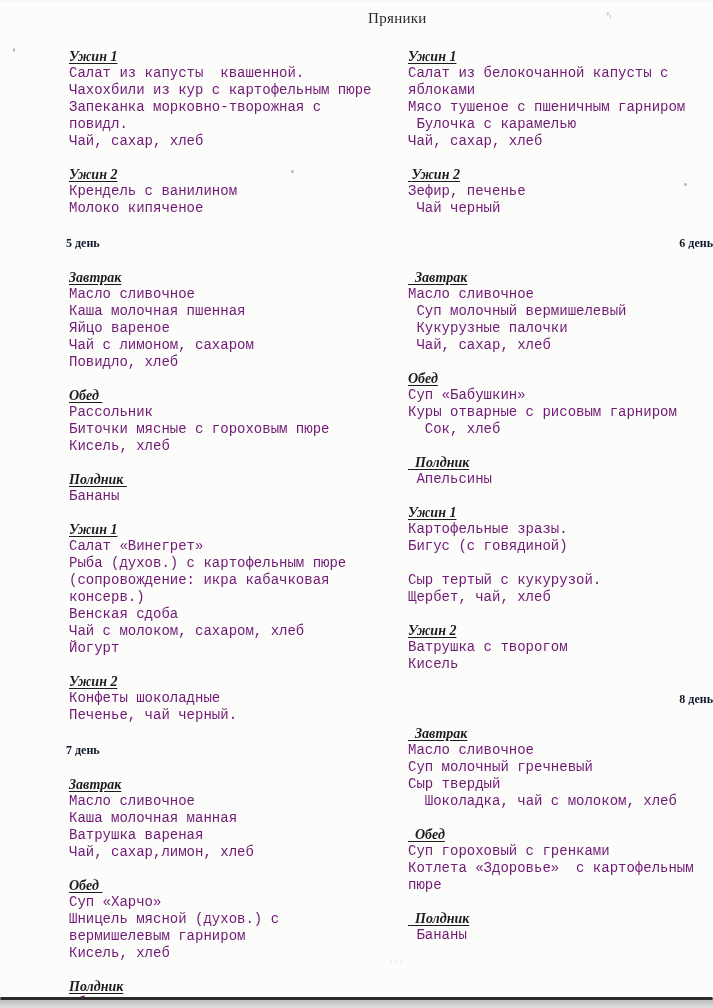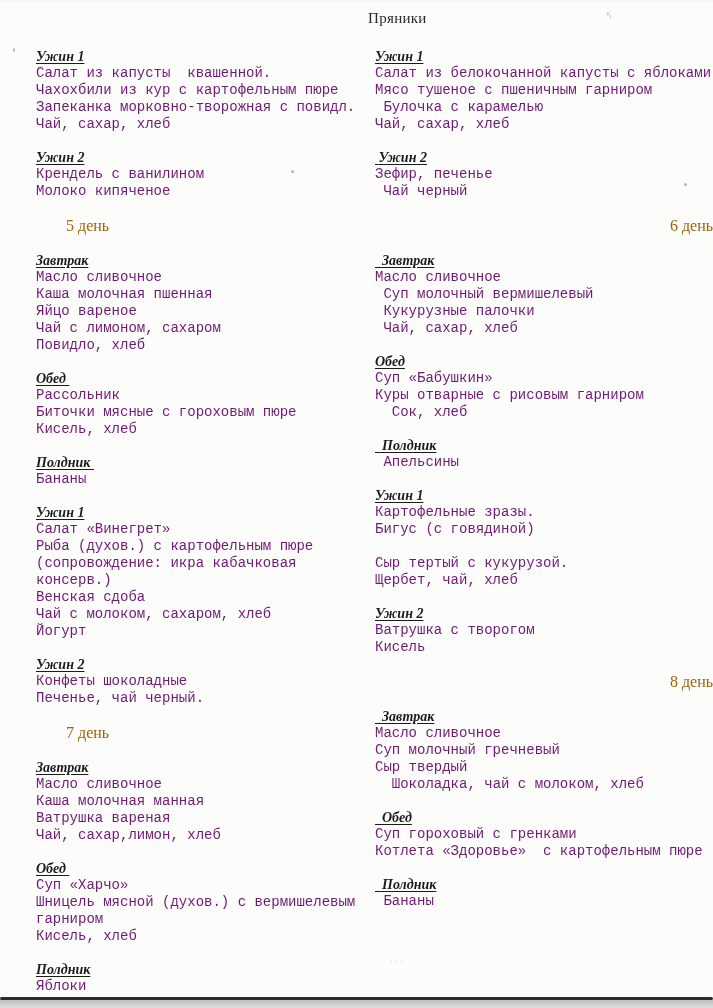--- a/index.html
+++ b/index.html
@@ -28,41 +28,41 @@
     transform: rotate(-12deg);
     letter-spacing: -1px;
   }
   .col {
     position: absolute; top: 46px;
     width: 338px;
     font-size: 14px; line-height: 17px;
   }
   .col-left  { left: 36px; }
   .col-right { left: 375px; }
-  .block { margin-bottom: 16px; }
+  .block { margin-bottom: 16px; margin-left: 33px; }
   .block.xgap { margin-top: 16px; }
   .hdr {
     font-weight: bold; font-style: italic;
     text-decoration: underline;
     text-underline-offset: 2px;
     white-space: pre-wrap;
     min-height: 17px;
     color: #1b1b1b;
   }
   .line {
     white-space: pre-wrap;
     min-height: 17px;
     color: #701a75;
     font-family: Liberation Mono, monospace;
   }
   .day {
-    font-weight: normal; font-size: 16px;
+    font-weight: bold; font-size: 12px;
     height: 20px; line-height: 20px;
     margin-bottom: 16px;
-    color: #a16207;
+    color: #0f172a;
     white-space: pre;
   }
   .col-left .day  { padding-left: 30px; }
   .col-right .day { padding-left: 93px; text-align: right; }
   .speck {
     position: absolute; background: #b5b5b2;
     border-radius: 50%;
   }
   .smudge {
     position: absolute; color: #c9c9c6; font-size: 8px;

